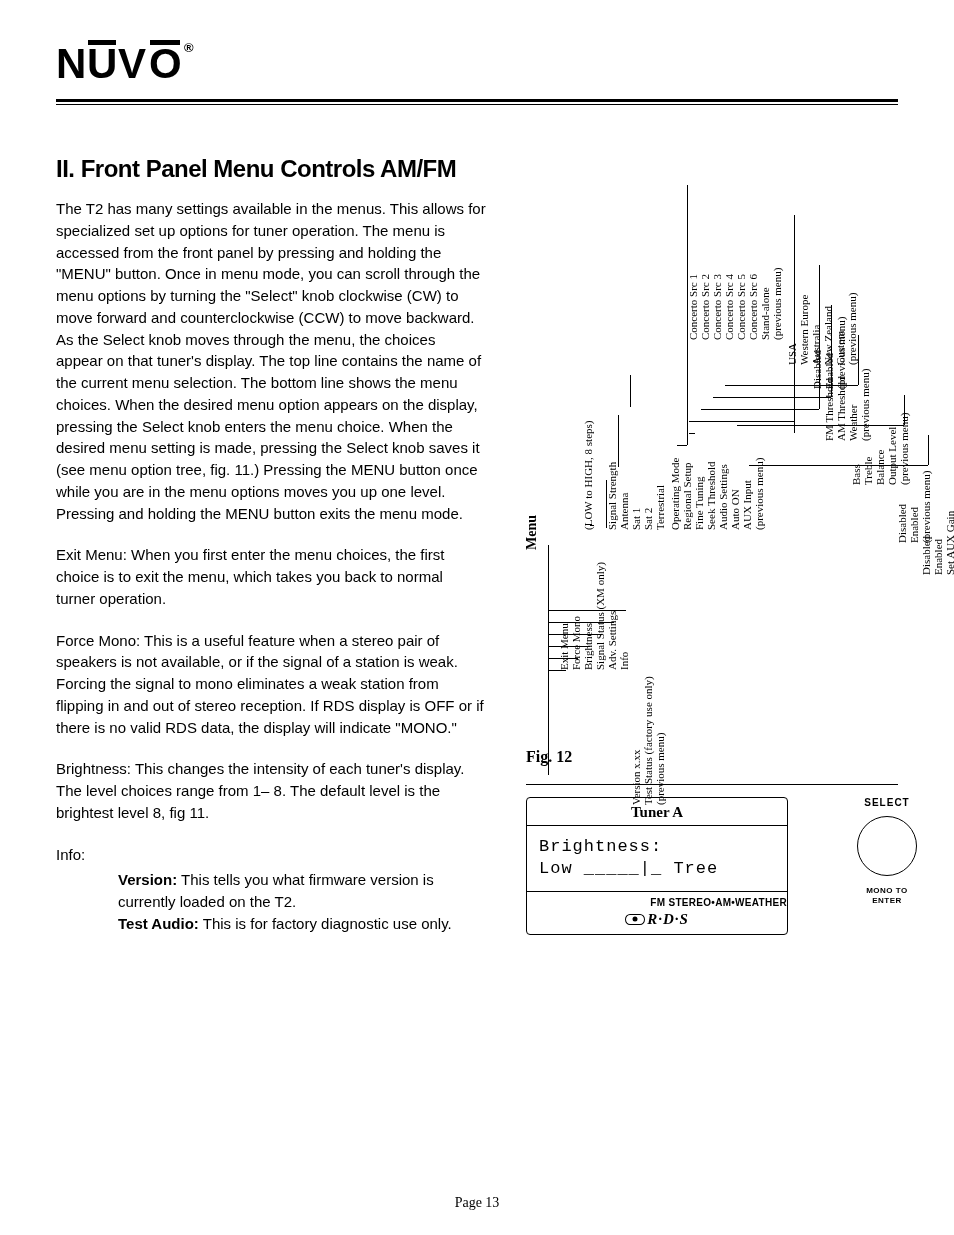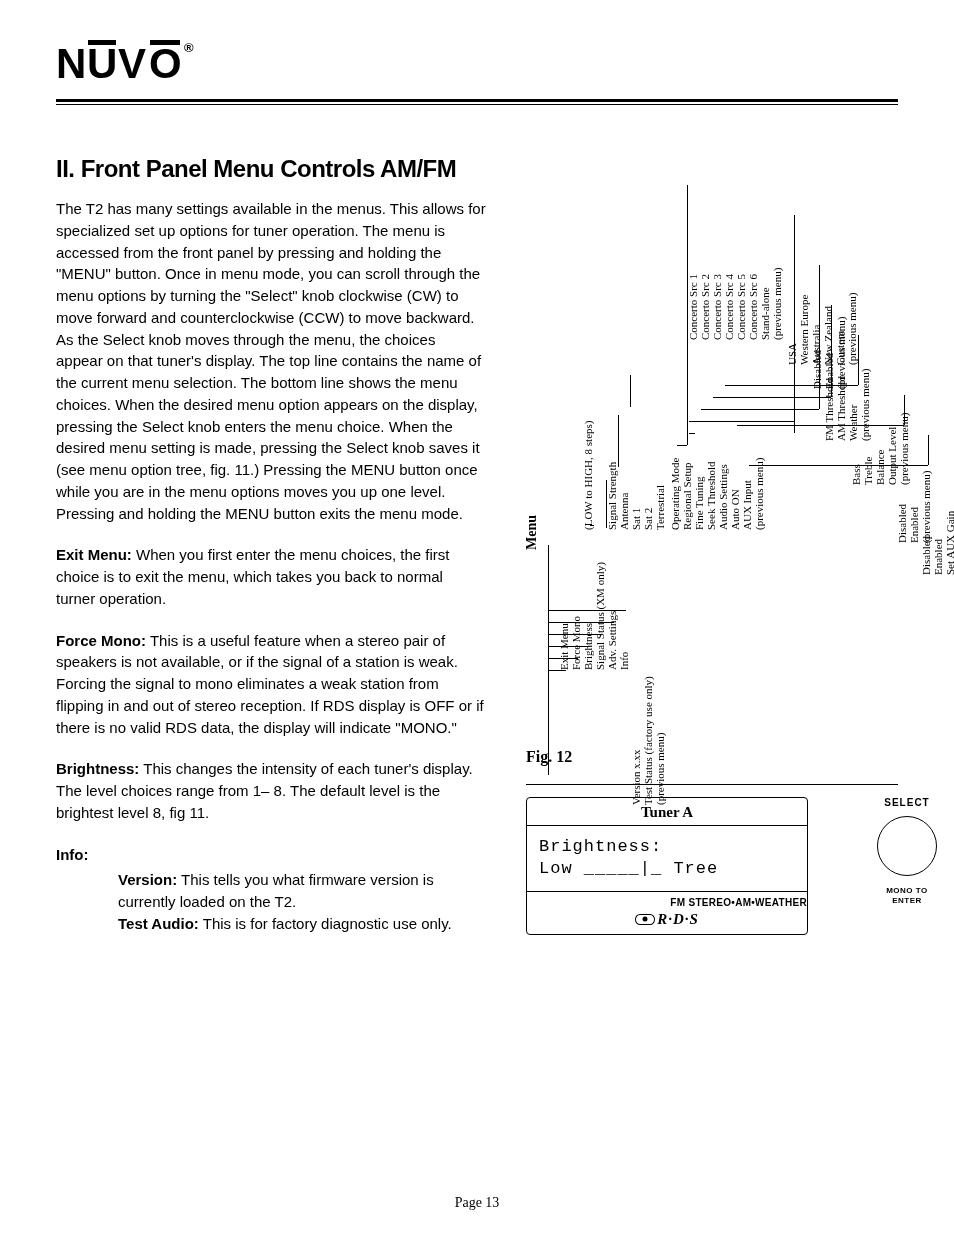--- a/index.html
+++ b/index.html
@@ -42,21 +42,21 @@
     font-weight: bold;
     font-size: 24px;
     margin-bottom: 15px;
     letter-spacing: -0.5px;
   }
   .body-text {
     font-size: 15px;
     line-height: 1.45;
     margin-bottom: 20px;
   }
-  .body-text strong { font-weight: bold; margin-top: 36px; }
+  .body-text strong { font-weight: normal; margin-top: 36px; }
   .info-sub {
     margin-left: 62px;
     font-size: 15px;
     line-height: 1.45;
   }
   .fig-caption {
     font-family: Georgia, serif;
     font-weight: bold;
     font-size: 16px;
   }
@@ -92,21 +92,21 @@
   .tuner-panel {
     position: absolute;
     bottom: 0;
     left: 0;
     right: 0;
   }
   .tuner-box {
     border: 1.5px solid #000;
     border-radius: 4px;
     display: inline-block;
-    width: 282px;
+    width: 262px;
     vertical-align: top;
   }
   .tuner-title {
     text-align: center;
     font-family: Georgia, serif;
     font-weight: bold;
     font-size: 15px;
     padding: 6px 0 4px;
   }
   .tuner-screen {

